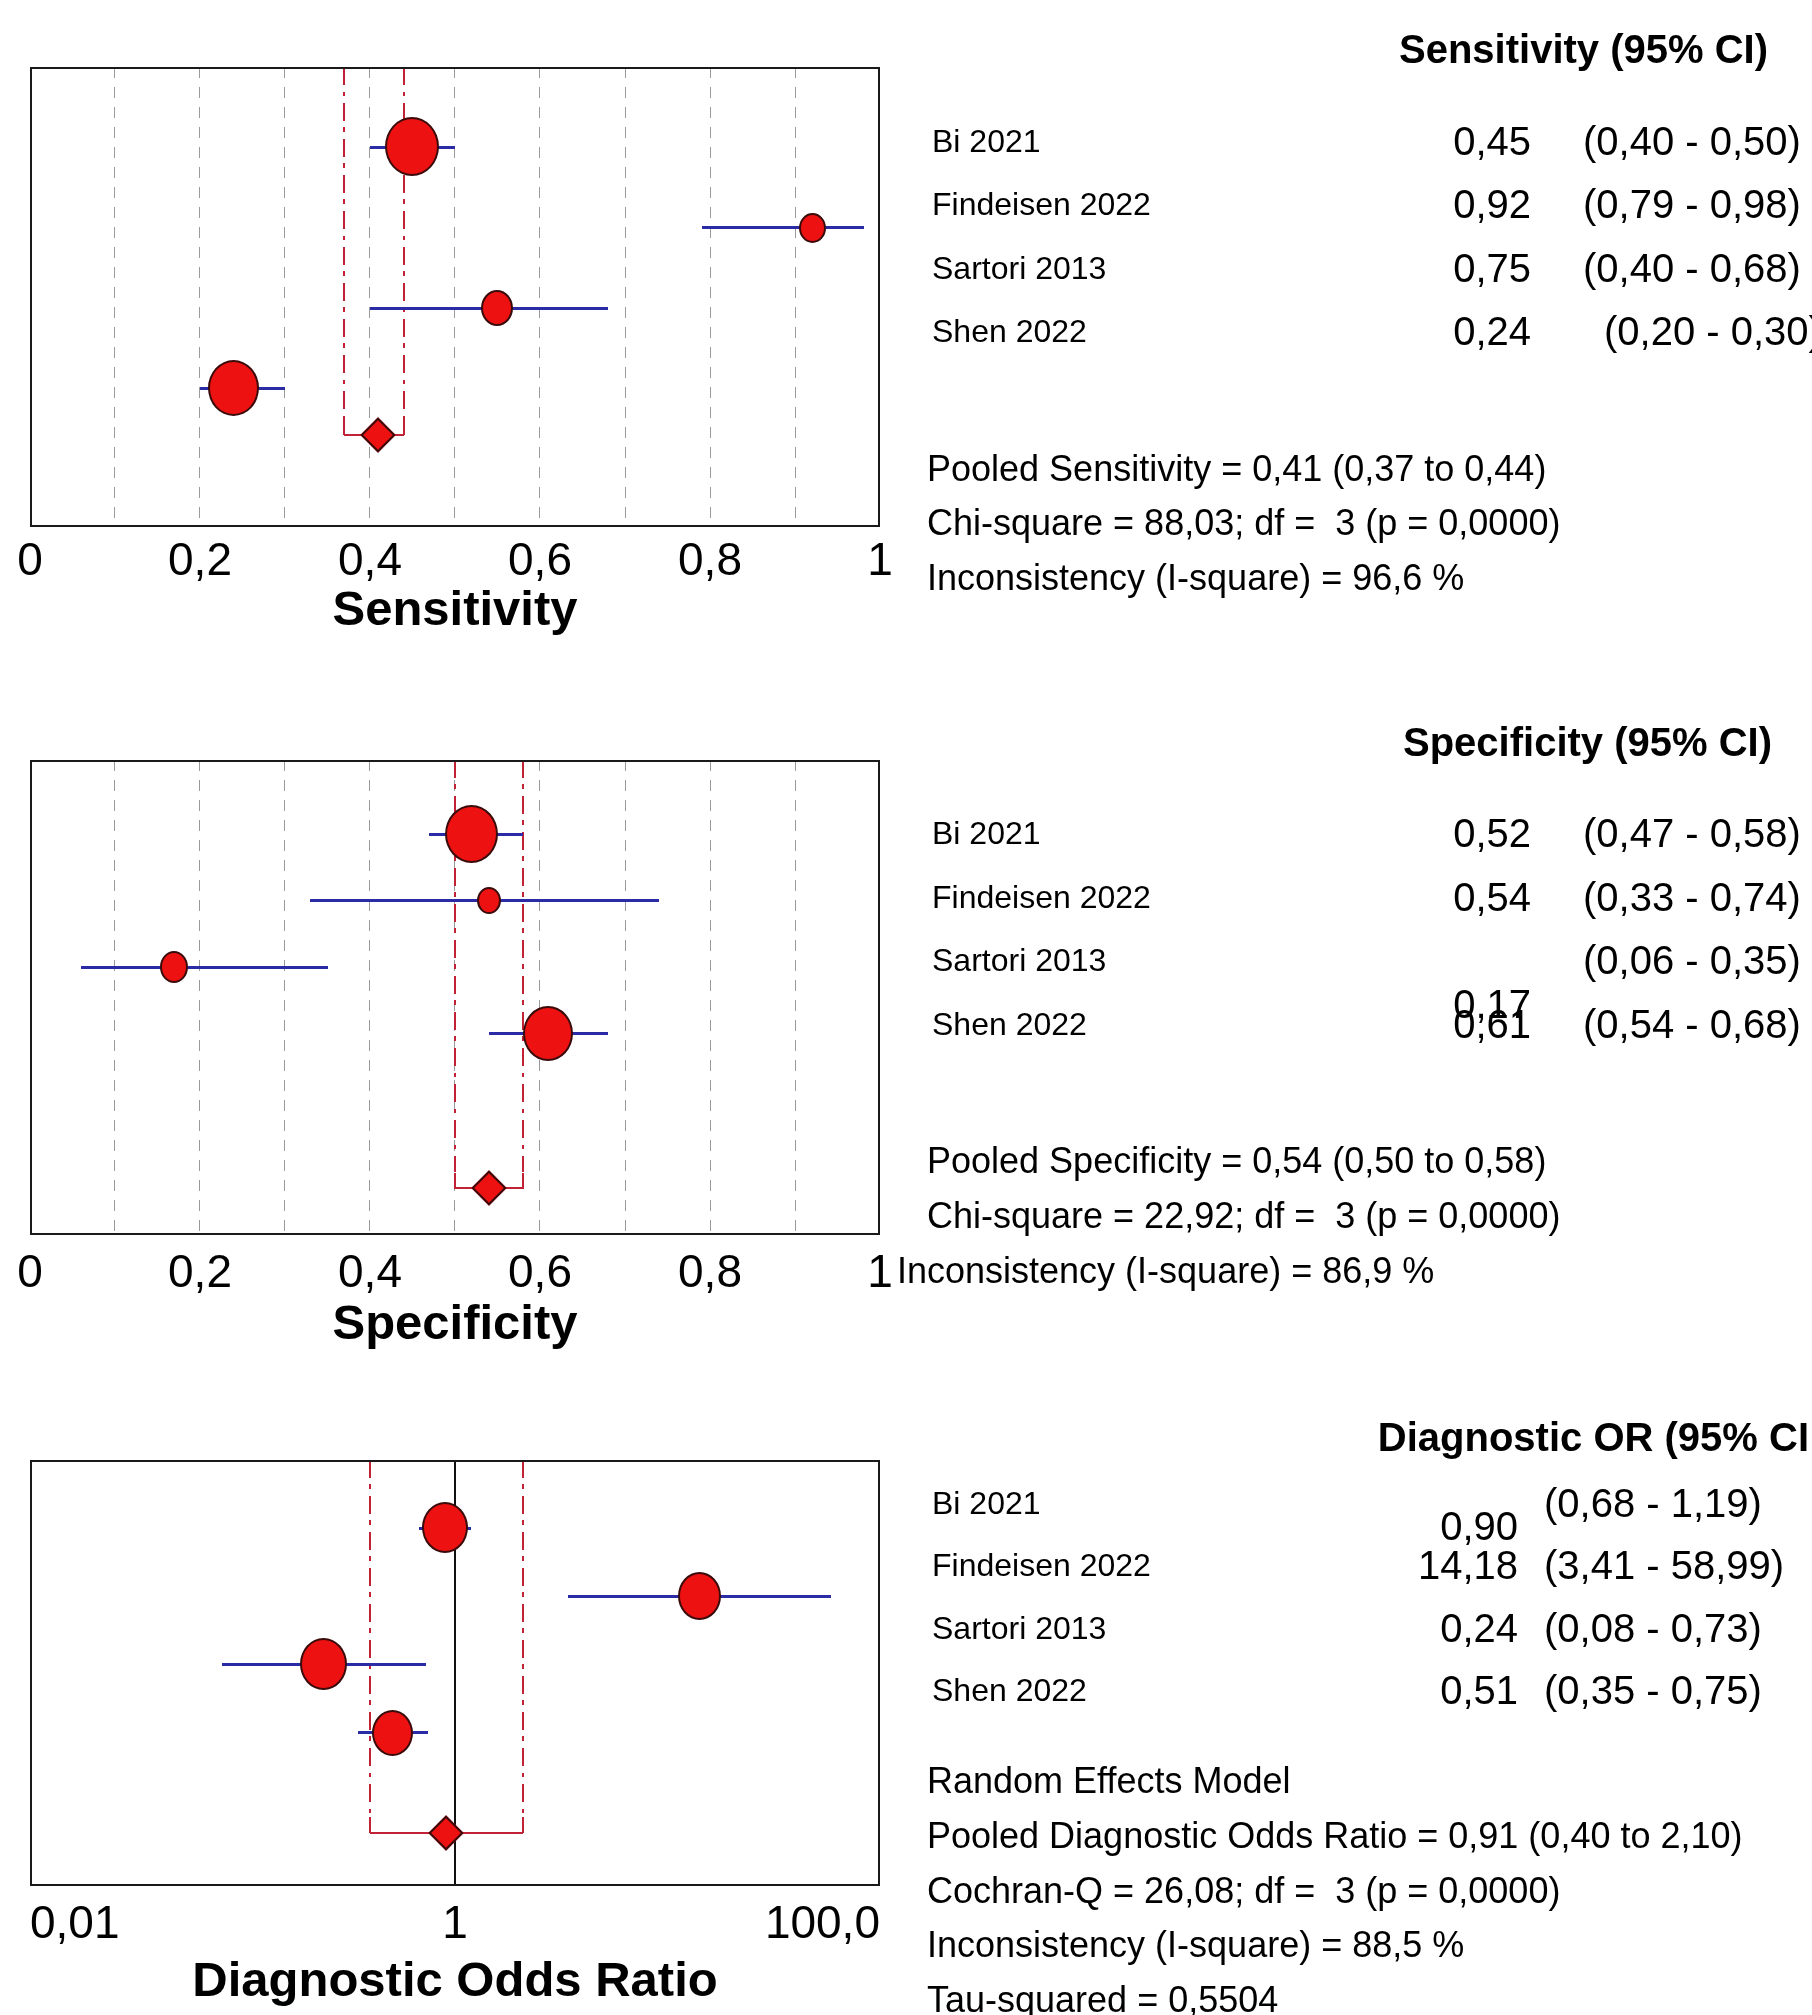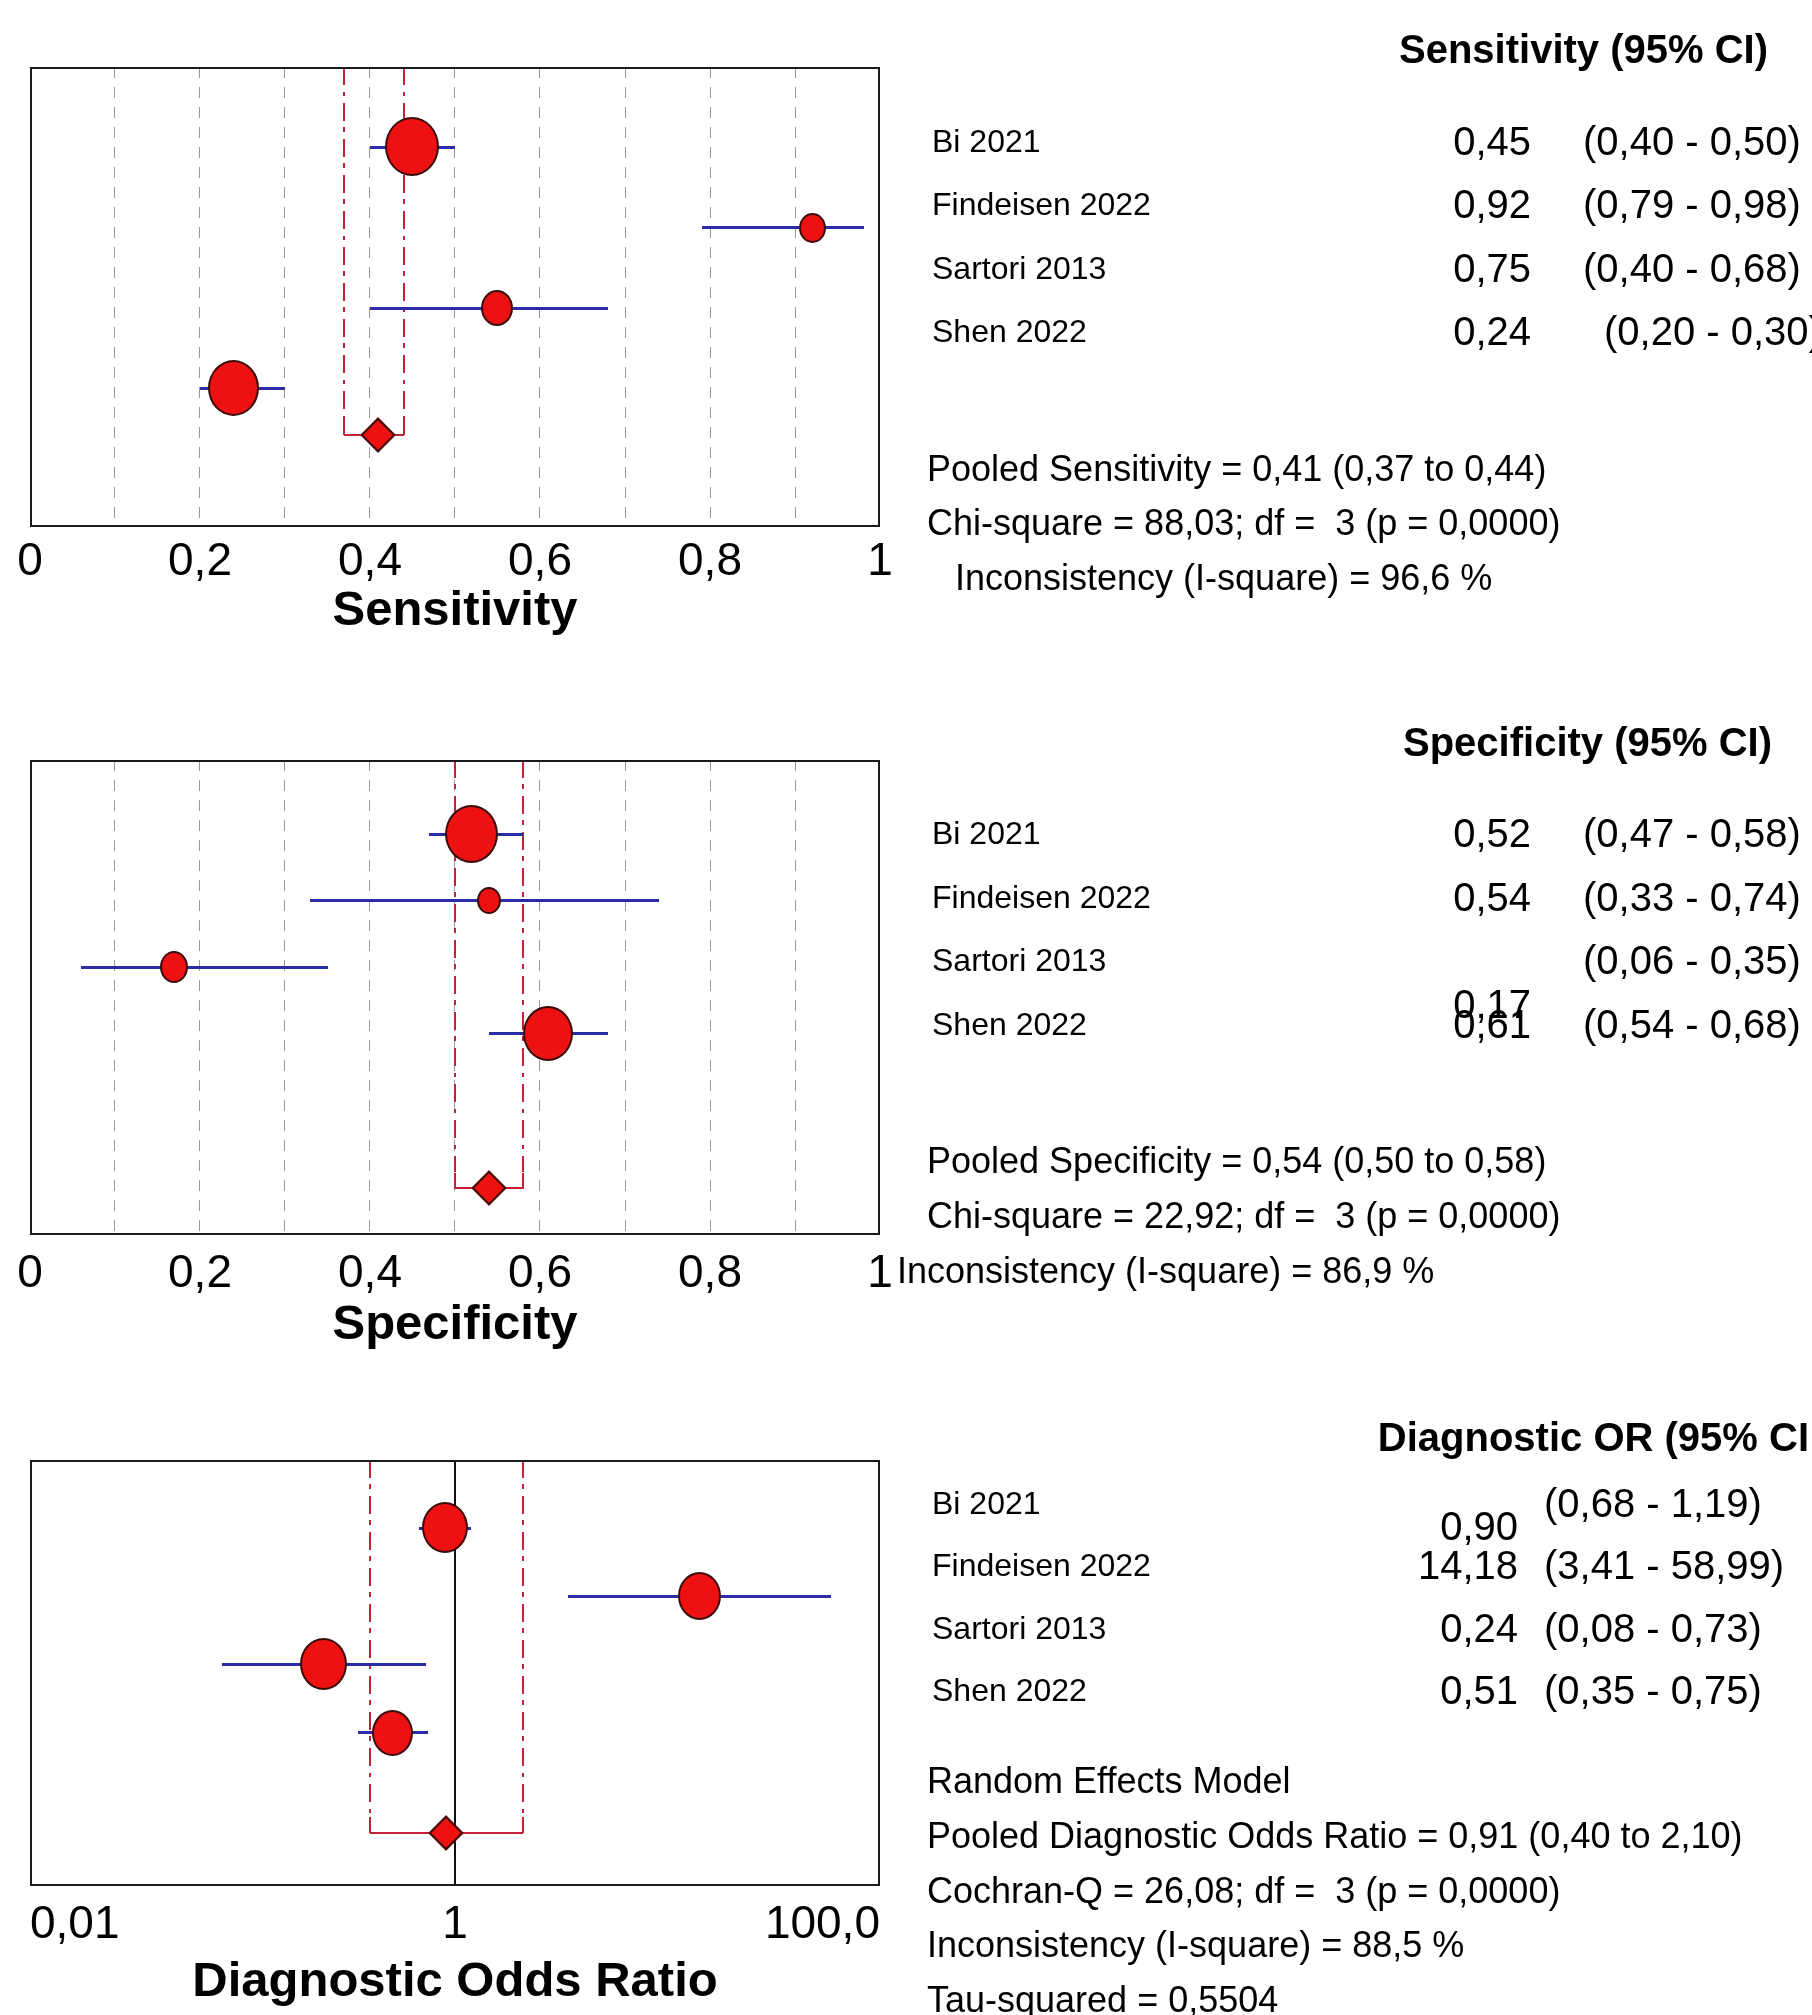--- a/index.html
+++ b/index.html
@@ -71,21 +71,21 @@
       <div class="study-value" style="left: 1219px; top: 204px; width: 312px;">0,92</div>
       <div class="study-ci" style="left: 1583px; top: 204px;">(0,79 - 0,98)</div>
       <div class="study-name" style="left: 932px; top: 268px;">Sartori 2013</div>
       <div class="study-value" style="left: 1219px; top: 268px; width: 312px;">0,75</div>
       <div class="study-ci" style="left: 1583px; top: 268px;">(0,40 - 0,68)</div>
       <div class="study-name" style="left: 932px; top: 331px;">Shen 2022</div>
       <div class="study-value" style="left: 1219px; top: 331px; width: 312px;">0,24</div>
       <div class="study-ci" style="left: 1604px; top: 331px;">(0,20 - 0,30)</div>
       <div class="stat-line" style="left: 927px; top: 469px;">Pooled Sensitivity = 0,41 (0,37 to 0,44)</div>
       <div class="stat-line" style="left: 927px; top: 523px;">Chi-square = 88,03; df =  3 (p = 0,0000)</div>
-      <div class="stat-line" style="left: 927px; top: 578px; margin-left: 28px;">Inconsistency (I-square) = 96,6 %</div>
+      <div class="stat-line" style="left: 927px; top: 578px;">Inconsistency (I-square) = 96,6 %</div>
     </section>
   <section>
       <div class="gridline" style="left: 114px; top: 760px; height: 475px;"></div>
       <div class="gridline" style="left: 199px; top: 760px; height: 475px;"></div>
       <div class="gridline" style="left: 284px; top: 760px; height: 475px;"></div>
       <div class="gridline" style="left: 369px; top: 760px; height: 475px;"></div>
       <div class="gridline" style="left: 454px; top: 760px; height: 475px;"></div>
       <div class="gridline" style="left: 539px; top: 760px; height: 475px;"></div>
       <div class="gridline" style="left: 625px; top: 760px; height: 475px;"></div>
       <div class="gridline" style="left: 710px; top: 760px; height: 475px;"></div>

